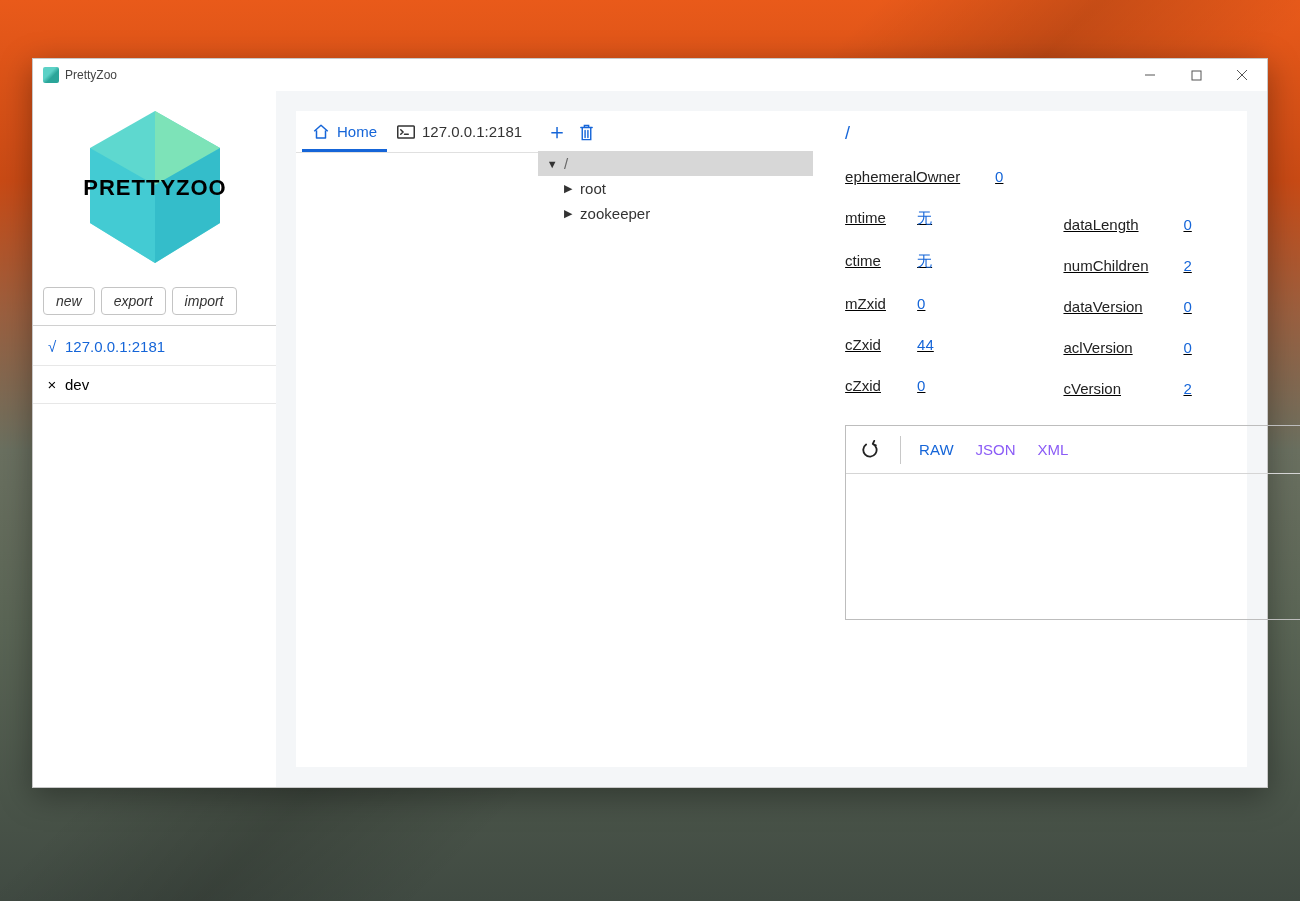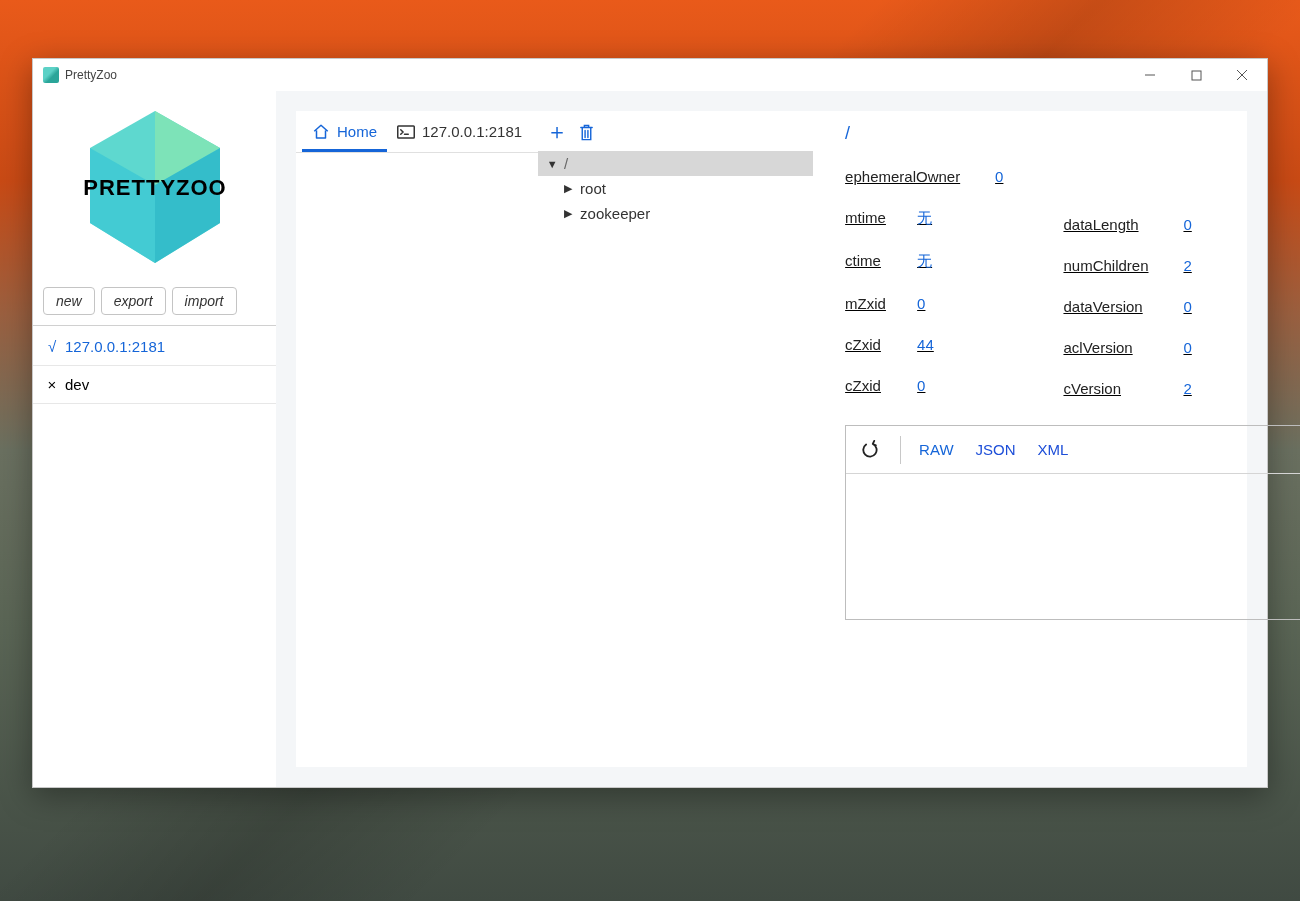--- a/index.html
+++ b/index.html
@@ -101,21 +101,21 @@
 .data-box {
   margin-top: 28px; border: 1px solid #bdbdbd; min-height: 195px;
   display: flex; flex-direction: column; width: 570px; max-width: 100%;
 }
 .data-tabs {
   display: flex; align-items: center; height: 48px; border-bottom: 1px solid #d5d5d5;
   padding: 0 8px; gap: 14px;
 }
 .refresh-icon { font-size: 20px; color: #222; cursor: pointer; padding: 0 6px; }
 .vsep { width: 1px; height: 28px; background: #c8c8c8; }
-.fmt { font-size: 15px; color: #1d4ed8; padding: 0 4px; cursor: pointer; }
+.fmt { font-size: 15px; color: #8b5cf6; padding: 0 4px; cursor: pointer; }
 .fmt.active { color: #1565d8; }
 .enc-select { margin-left: auto; display: flex; align-items: center; gap: 20px; padding-right: 10px; color: #444; font-size: 15px; cursor: pointer; }
 .enc-select .chev { color: #888; font-size: 12px; }
 svg { display: block; }
 </style>
 </head>
 <body>
 
 <div class="wallpaper-mountain"></div>
 

